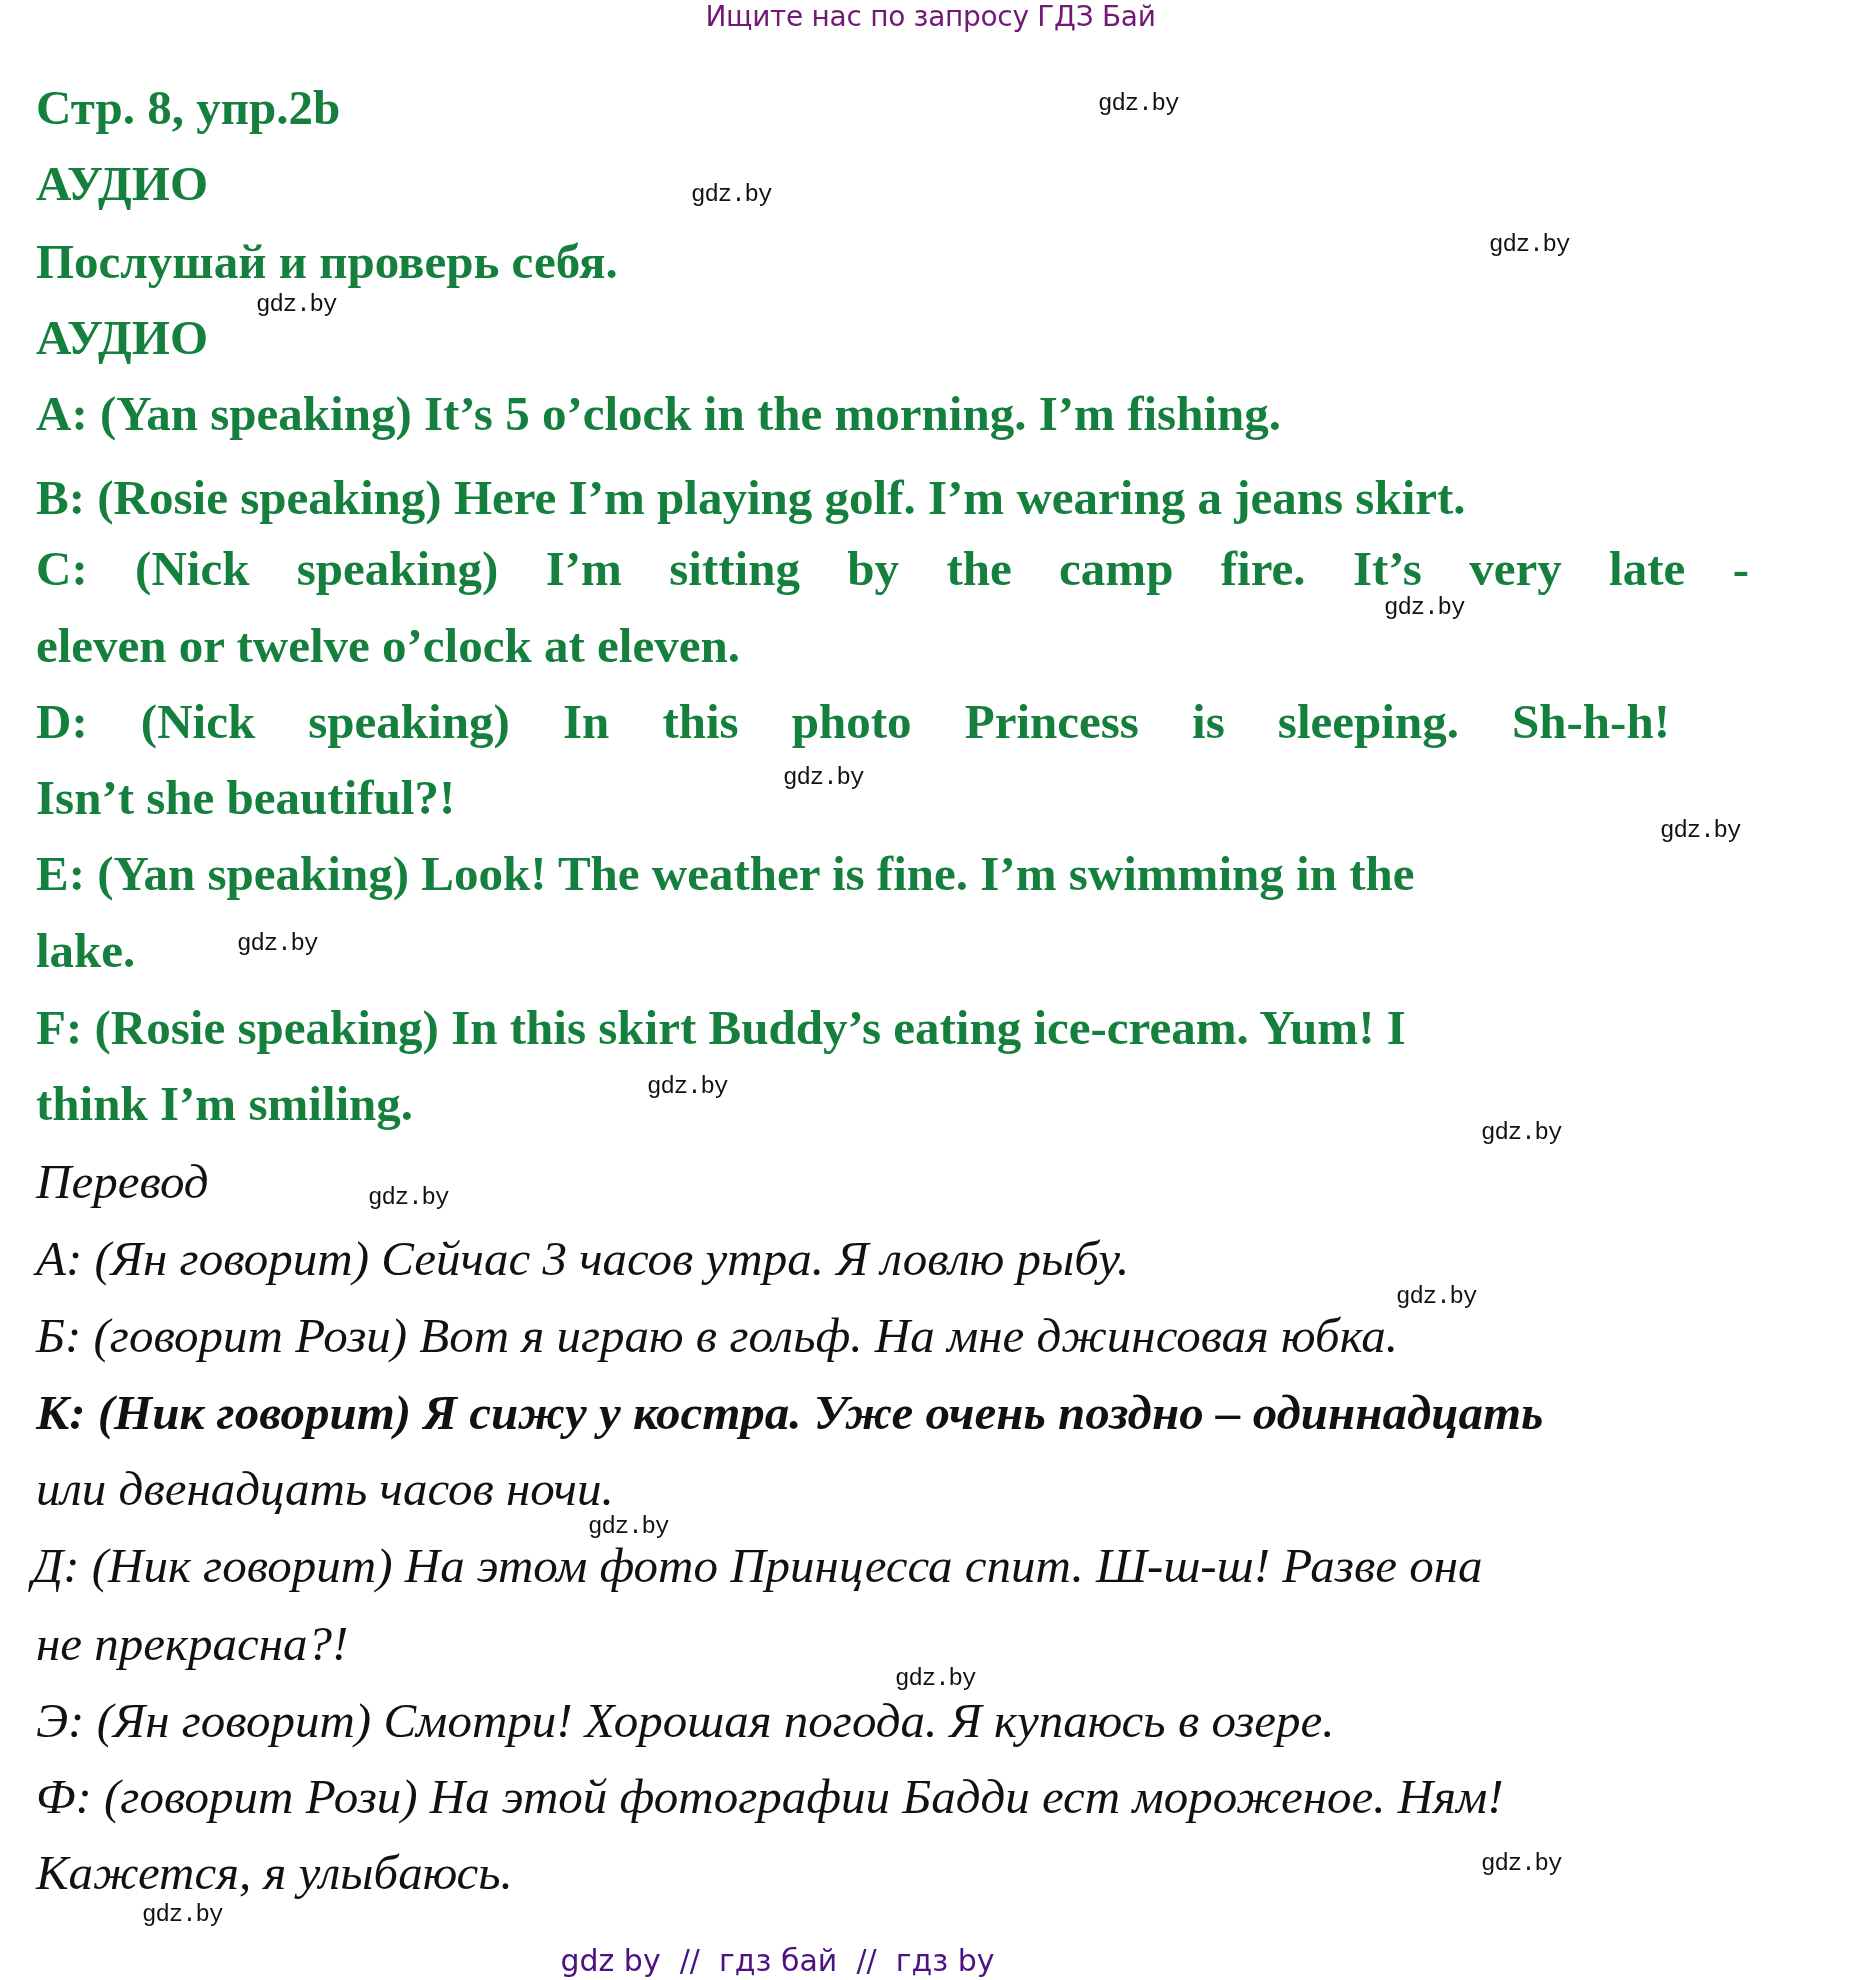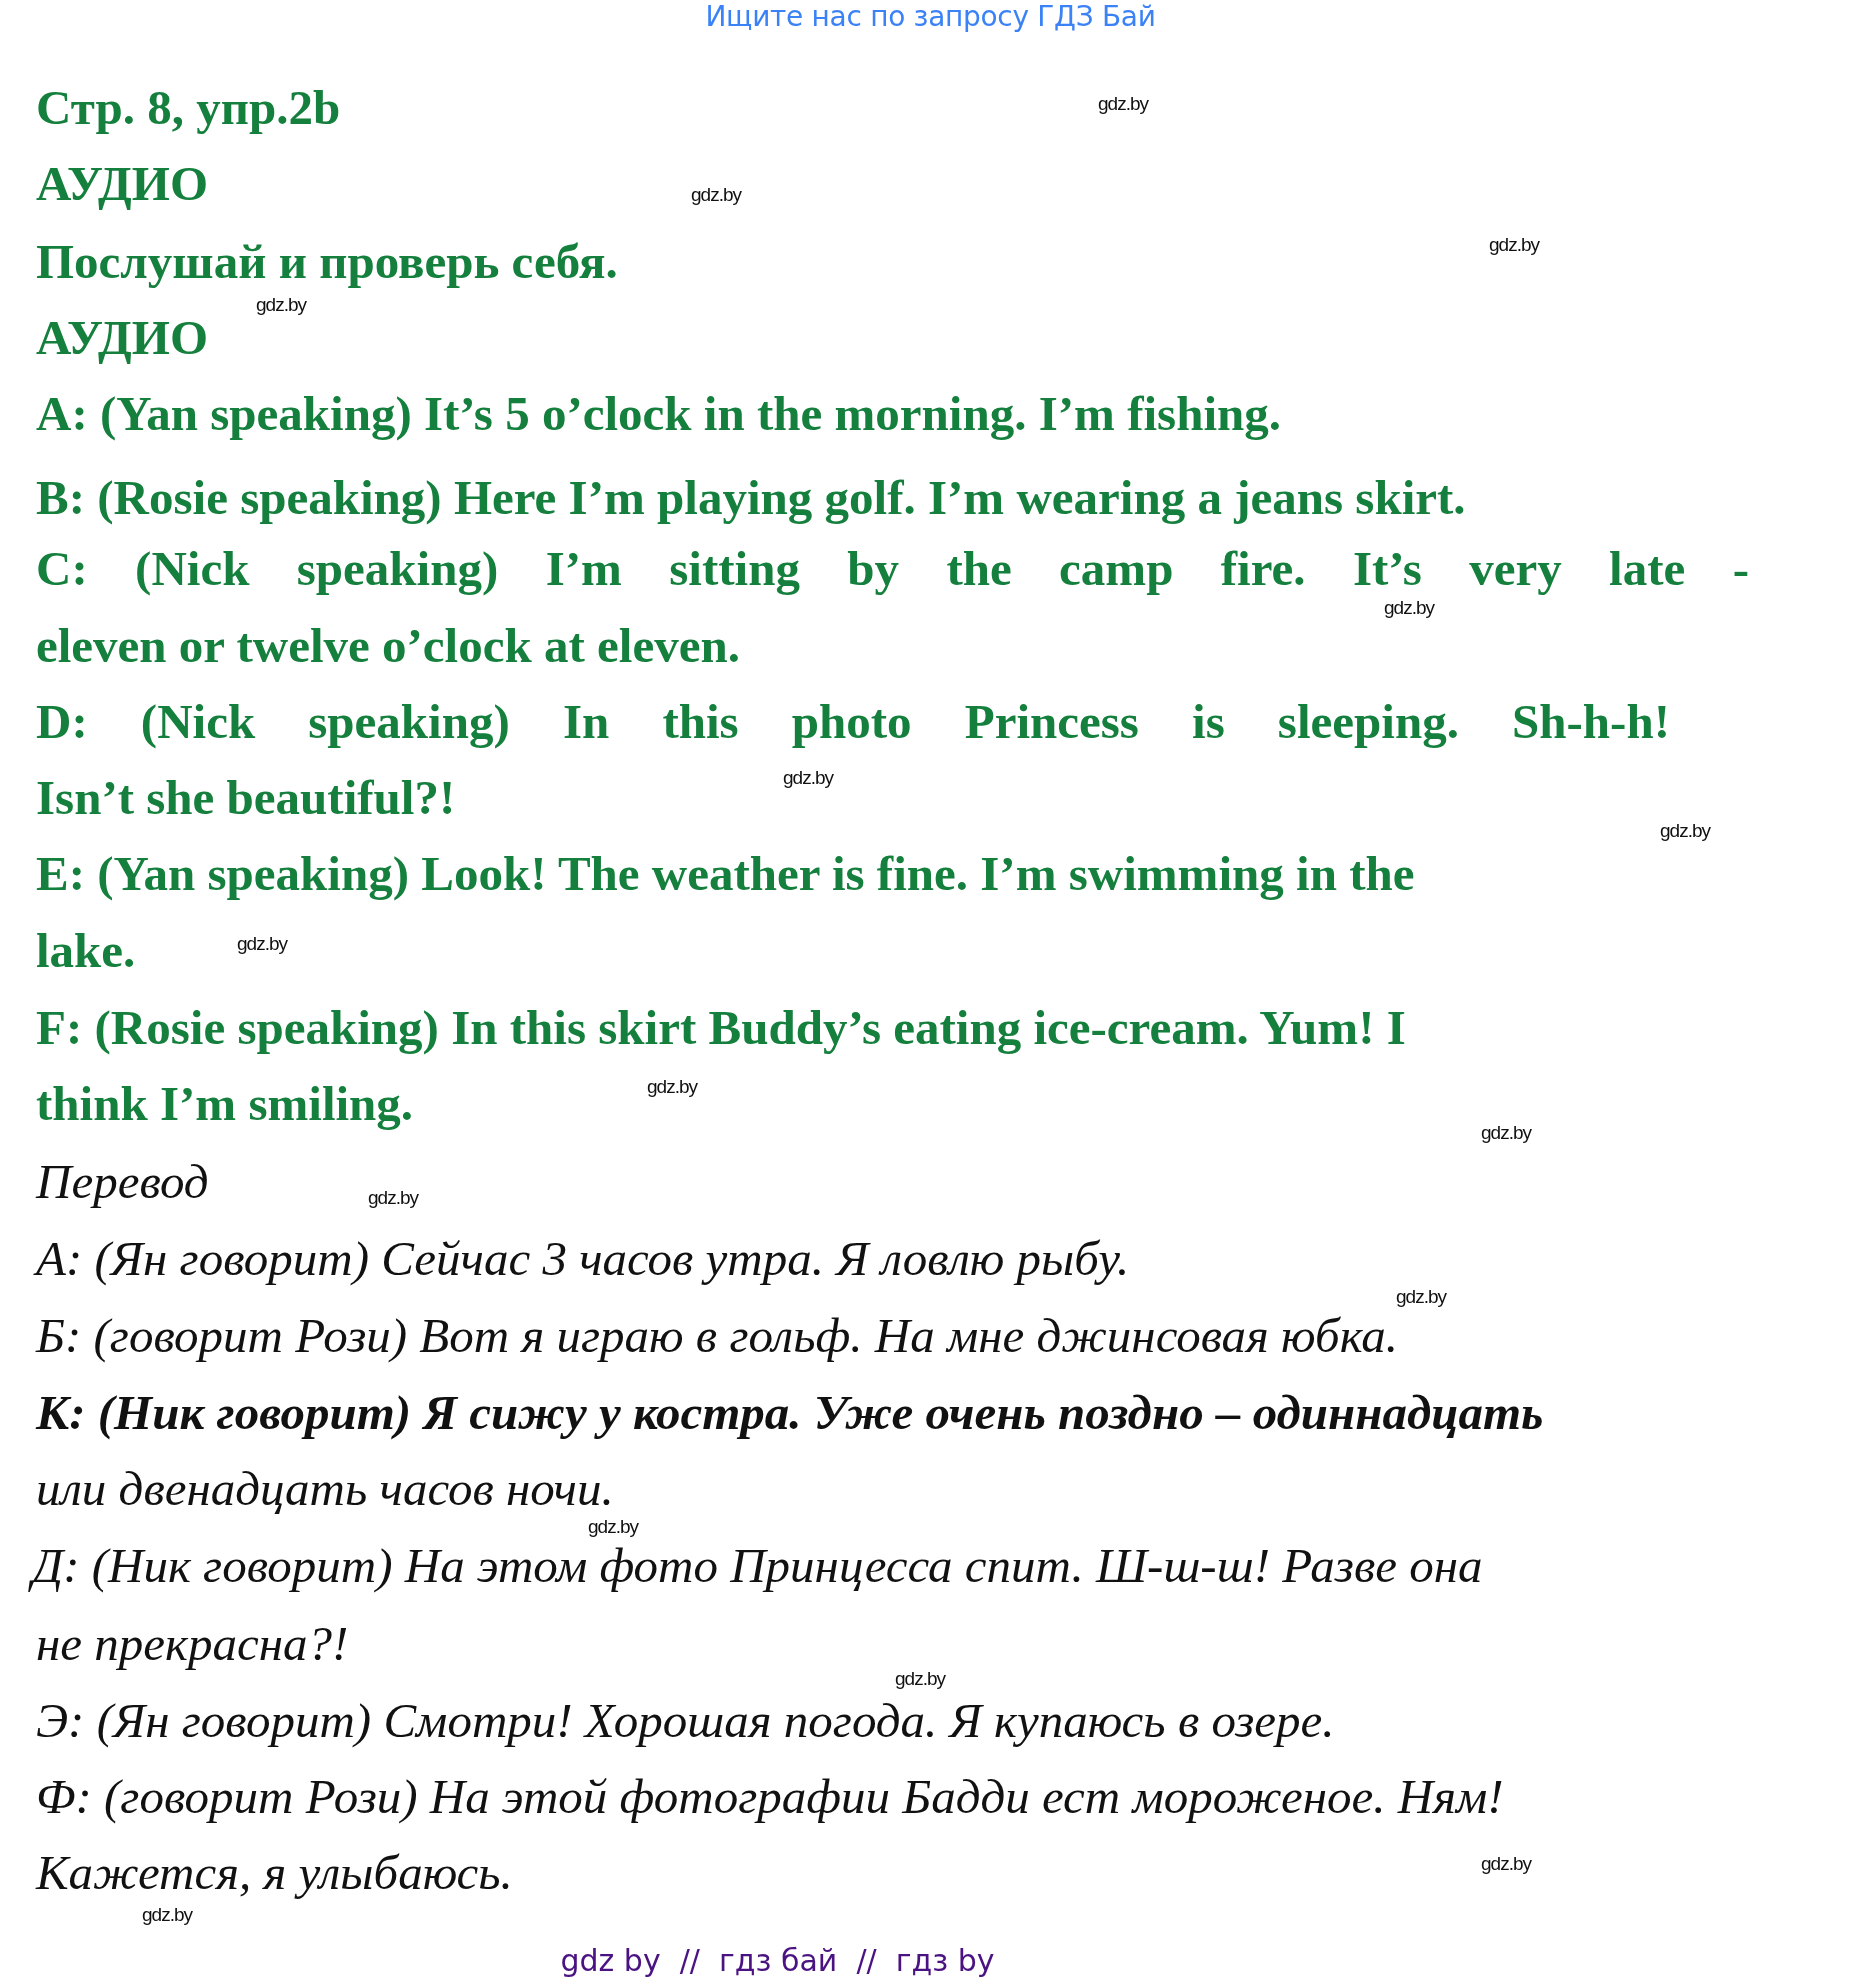--- a/index.html
+++ b/index.html
@@ -1,30 +1,30 @@
 <!DOCTYPE html>
 <html><head>
 <meta charset="utf-8">
 <style>
   html, body { margin: 0; padding: 0; background: #ffffff; }
   body { width: 1861px; height: 1980px; position: relative; overflow: hidden; }
   .top-banner {
     position: absolute; left: 0; top: 0; width: 1861px; text-align: center;
     font-family: "DejaVu Sans", sans-serif; font-size: 28px; line-height: 34px;
-    color: #3b82f6; letter-spacing: -0.3px;
+    color: #701a75; letter-spacing: -0.3px;
   }
   .line {
     position: absolute; left: 36px; white-space: nowrap;
     font-family: "Liberation Serif", serif; color: #15803d;
   }
   .bold { font-weight: bold; font-size: 49px; }
   .ital { font-style: italic; font-size: 49px; color: #111; }
   .justify { width: 1713px; text-align: justify; text-align-last: justify; white-space: normal; }
   .wm {
-    position: absolute; font-family: Liberation Sans, sans-serif; font-size: 19px;
+    position: absolute; font-family: Liberation Mono, monospace; font-size: 24px;
     color: #111; letter-spacing: -1px; line-height: 30px; white-space: nowrap;
   }
   .footer {
     position: absolute; left: 0; top: 1943px; width: 1555px; text-align: center;
     font-family: "DejaVu Sans", sans-serif; font-size: 30px; color: #4b1382; white-space: pre;
   }
 </style>
 </head>
 <body>
 

